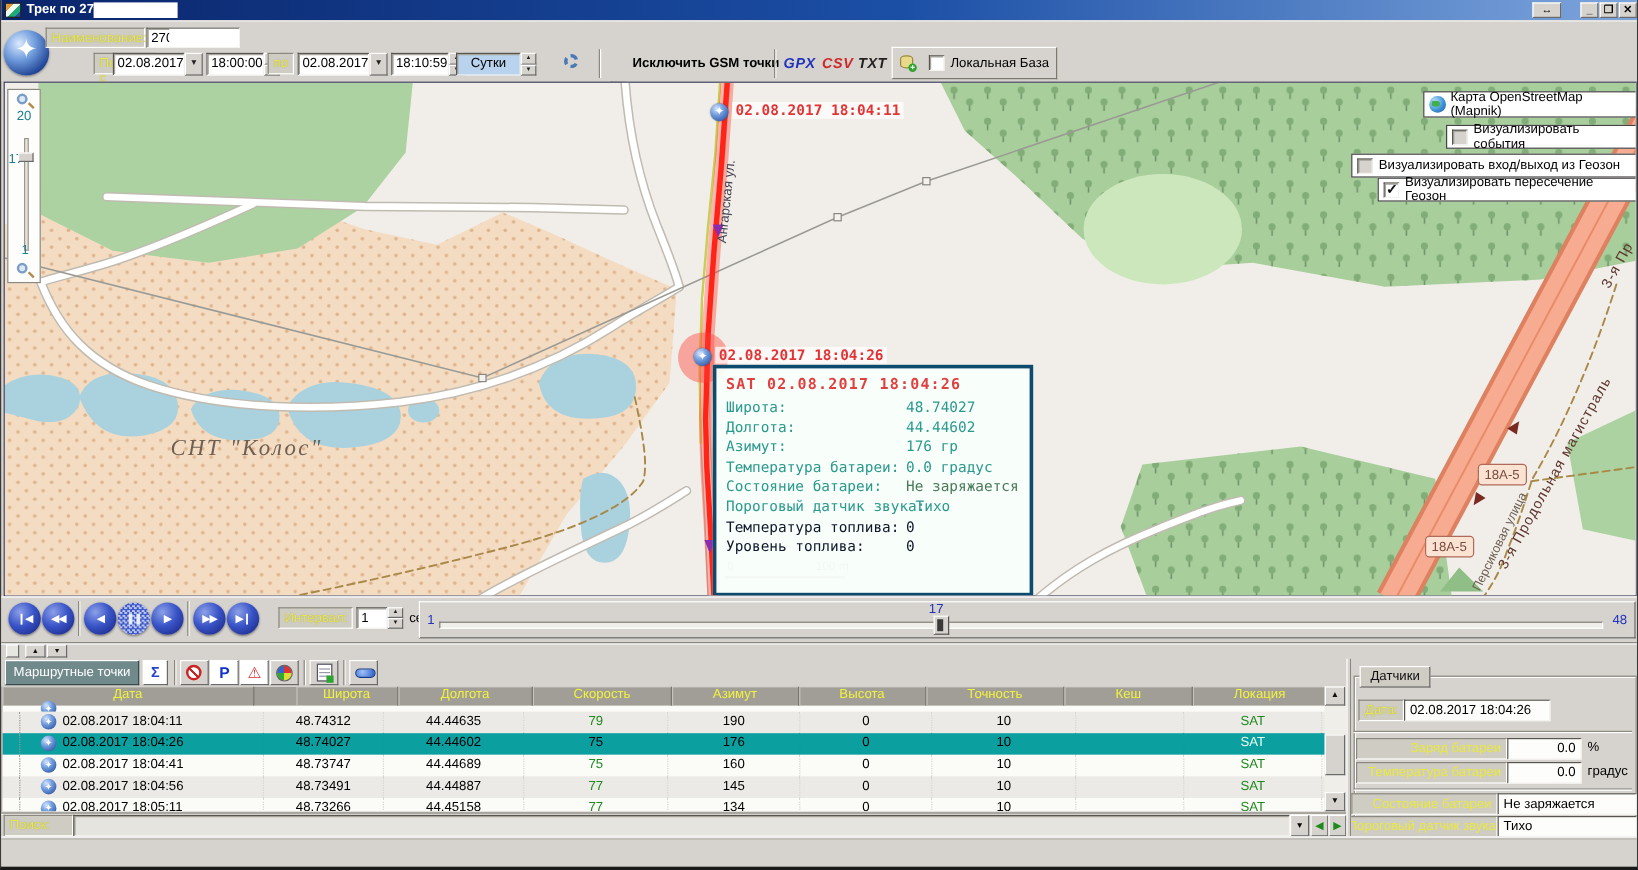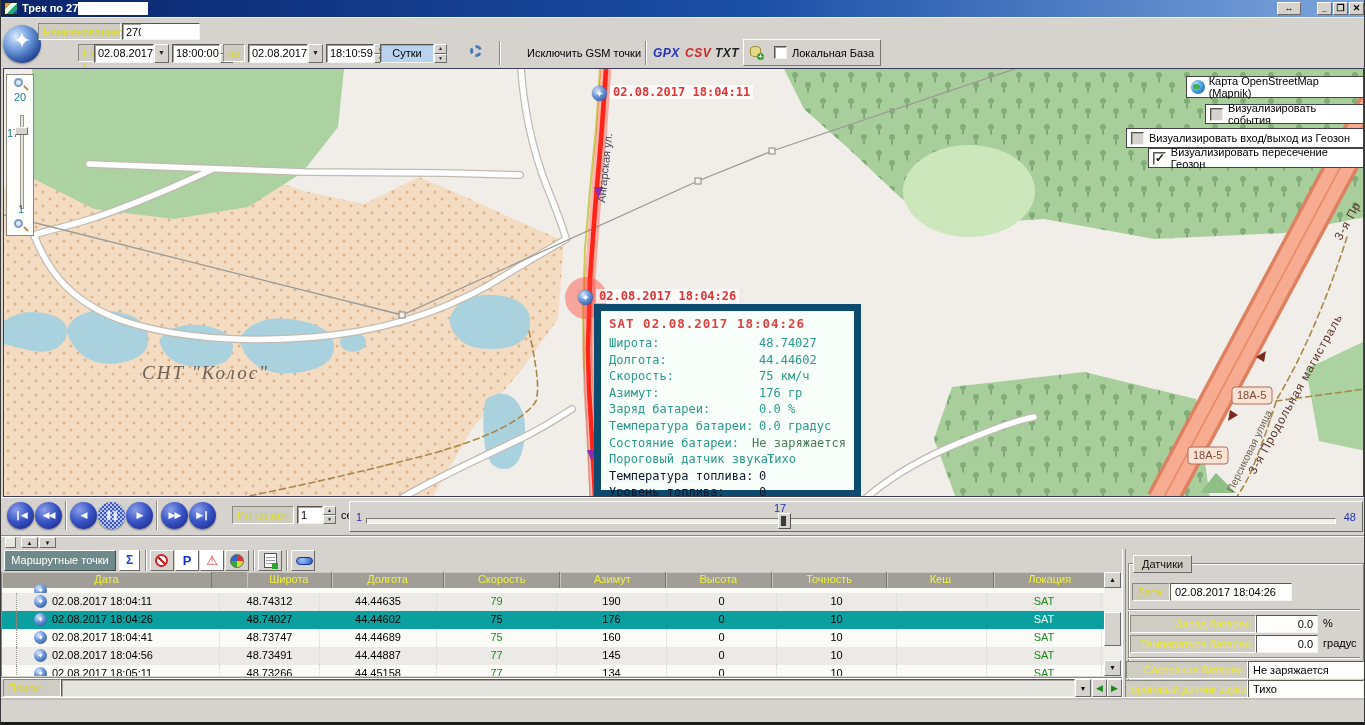--- a/index.html
+++ b/index.html
@@ -67,21 +67,21 @@
   .zl { text-align:center; color:#1f7f8f; font-size:11px; }
   .zgroove { position:absolute; left:13px; top:40px; width:4px; height:94px; background:#e8e5de; border:1px solid #9a978f; }
   .zhandle { position:absolute; left:8px; top:52px; width:13px; height:8px; background:#d6d3ce; border:1px solid; border-color:#fff #6a6a6a #6a6a6a #fff; }
   .layerbtn { left:1182px; top:7px; width:180px; height:22px; background:#fff; border:1px solid #444;
     display:flex; align-items:center; gap:4px; padding:0 4px; font-size:11px; }
   .globe { width:14px; height:14px; border-radius:50%;
     background:radial-gradient(circle at 32% 32%, #bfe4ff 0%, #3f93d6 55%, #1a5fa0 100%); position:relative;}
   .globe::after{ content:""; position:absolute; left:2px; top:4px; width:7px; height:5px; background:#3fae4f; border-radius:40% 60% 50% 50%; }
   .mapcb { background:#fff; border:1px solid #444; display:flex; align-items:center; gap:5px; padding:0 4px; font-size:11px; justify-content:flex-start;}
   .tooltip { left:590px; top:235px; width:267px; height:193px; background:rgba(249,255,251,.93);
-    border:7px solid #0c4a6e; font-family:"DejaVu Sans Mono",monospace; font-size:12px; padding:5px 8px 0 8px; }
+    border:3px solid #0c4a6e; font-family:"DejaVu Sans Mono",monospace; font-size:12px; padding:5px 8px 0 8px; }
   .tooltip .tt-title { color:#e04040; font-weight:bold; font-size:12.5px; letter-spacing:1px; margin-bottom:4px;}
   .ttrow { display:flex; line-height:16.6px; color:#2b998d; white-space:nowrap;}
   .ttrow .l { width:150px; }
   .ttrow.dark { color:#0f172a; }
   .ttrow .v.dim { color:#4a7a5a; }
   .scalebar { position:absolute; left:600px; top:398px; width:110px; opacity:.5; color:#333; font-size:10px; }
   .scalebar .bar { height:2px; background:#555; width:100px; margin-top:2px;}
   
   .playbar { left:0; top:497px; width:1365px; height:38px; background:#d6d3ce; border-top:1px solid #fff; }
   .pbtn { position:absolute; top:4px; width:27px; height:27px; border-radius:50%;
@@ -200,21 +200,21 @@
         <span>▲</span>
         <span>▼</span>
       </div>
   </div>
   <div class="abs gearbtn" style="left:466px;top:24px;">
       <div class="gear"></div>
     </div>
 
   <div class="abs vsep" style="left:498px;top:23px;height:24px;"></div>
   <span class="abs cb" style="left:508px;top:28px;"></span>
-  <div class="abs" style="left:526px;top:29px;">Исключить GSM точки</div>
+  <div class="abs" style="left:526px;top:29px;font-weight:bold;">Исключить GSM точки</div>
 
   <div class="abs vsep" style="left:644px;top:23px;height:24px;"></div>
   <div class="abs fmt" style="left:652px;top:28px;color:#2233bb;">GPX</div>
   <div class="abs fmt" style="left:684px;top:28px;color:#cc2a2a;">CSV</div>
   <div class="abs fmt" style="left:714px;top:28px;color:#222;">TXT</div>
 
   <div class="abs raised" style="left:742px;top:21px;width:138px;height:27px;">
     <div class="dbico" style="position:absolute;left:4px;top:4px;">
       <div class="cyl"></div>
         <div class="plus">+</div>
@@ -347,30 +347,22 @@
     <div class="tt-title">SAT 02.08.2017 18:04:26</div>
     <div class="ttrow">
         <span class="l">Широта:</span>
         <span class="v">48.74027</span>
       </div>
     <div class="ttrow">
         <span class="l">Долгота:</span>
         <span class="v">44.44602</span>
       </div>
     <div class="ttrow">
-        <span class="l">Скорость:</span>
-        <span class="v">75 км/ч</span>
-      </div>
-    <div class="ttrow">
         <span class="l">Азимут:</span>
         <span class="v">176 гр</span>
-      </div>
-    <div class="ttrow">
-        <span class="l">Заряд батареи:</span>
-        <span class="v">0.0 %</span>
       </div>
     <div class="ttrow">
         <span class="l">Температура батареи:</span>
         <span class="v">0.0 градус</span>
       </div>
     <div class="ttrow">
         <span class="l">Состояние батареи:</span>
         <span class="v dim">Не заряжается</span>
       </div>
     <div class="ttrow">

